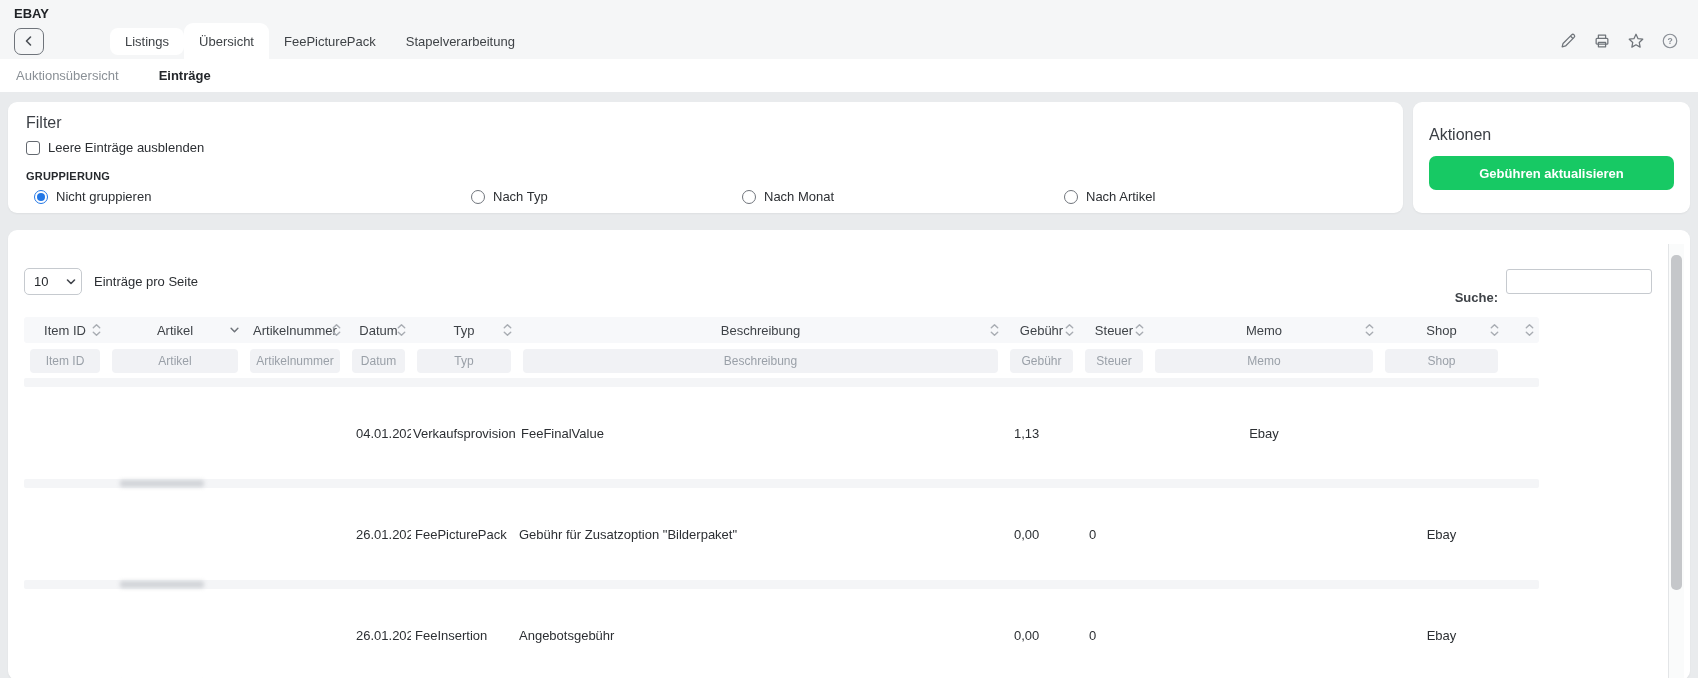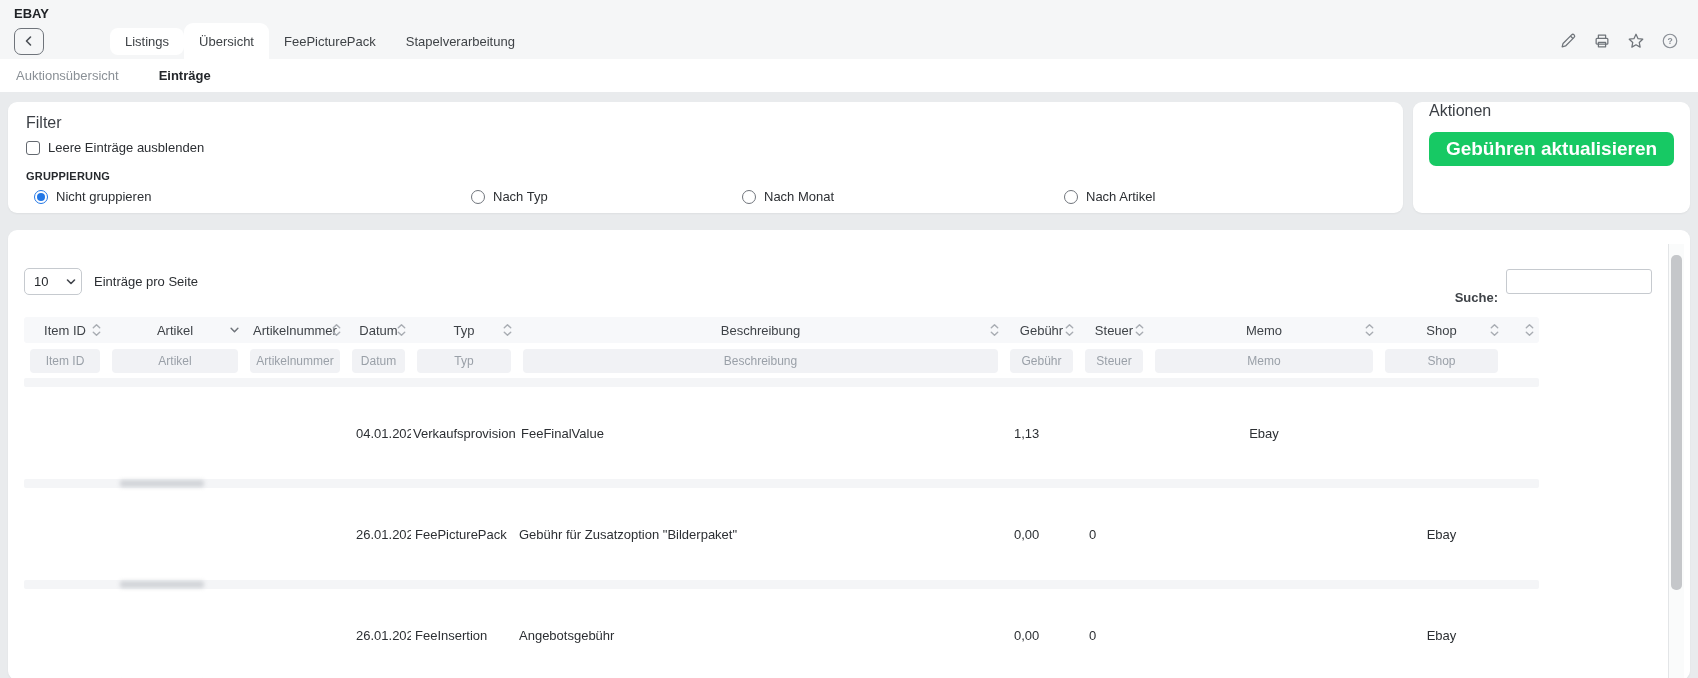--- a/index.html
+++ b/index.html
@@ -27,33 +27,33 @@
     align-items:center; justify-content:center; cursor:pointer; padding:0; }
   
   .subnav { background:#ffffff; padding:0 16px; height:33px; display:flex; align-items:center; gap:40px; }
   .subnav-item { color:#8a9096; cursor:pointer; }
   .subnav-item.active { color:#24272b; font-weight:700; }
   
   .content { padding:10px 8px 0; }
   .cards-row { display:flex; gap:10px; margin-bottom:17px; }
   .card { background:#fff; border-radius:9px; box-shadow:0 1px 2px rgba(0,0,0,.05); }
   .filter-card { width:1395px; height:111px; padding:12px 18px; }
-  .actions-card { flex:1; height:111px; padding:0 16px; }
+  .actions-card { flex:1; height:111px; padding:24px 16px; }
   .card h2 { margin:0; font-size:16px; font-weight:500; color:#3b3f45; }
   .checkbox-row { display:flex; align-items:center; gap:8px; margin-top:8px; cursor:pointer; }
   .checkbox { width:14px; height:14px; border:1.5px solid #63686f; border-radius:3px; background:#fff; flex:none; }
   .group-label { margin-top:15px; font-size:11px; font-weight:700; letter-spacing:.2px; color:#26292d; }
   .radios { display:grid; grid-template-columns:437px 271px 322px auto; margin-top:7px; padding-left:8px; }
   .radio-item { display:flex; align-items:center; gap:8px; cursor:pointer; }
   .radio { width:14px; height:14px; border:1.5px solid #70757c; border-radius:50%;
     position:relative; flex:none; }
   .radio.sel { border-color:var(--blue,#2277e6); }
   .radio.sel::after { content:''; position:absolute; inset:2px; border-radius:50%; background:var(--blue,#2277e6); }
   .green-btn { display:block; width:100%; height:34px; margin-top:12px; border:none; border-radius:7px;
-    background:var(--green,#17c964); color:#fff; font-weight:700; font-size:19px; cursor:pointer; font-family:inherit; }
+    background:var(--green,#17c964); color:#fff; font-weight:700; font-size:13px; cursor:pointer; font-family:inherit; }
   
   .table-card { height:450px; padding:14px 16px; position:relative; overflow:hidden; }
   .table-controls { display:flex; justify-content:space-between; align-items:center; margin:14px 0 12px; }
   .tc-left { display:flex; align-items:center; gap:12px; }
   .select-wrap { position:relative; display:inline-flex; }
   select { appearance:none; -webkit-appearance:none; width:58px; height:27px; border:1px solid #c6cacf;
     border-radius:5px; background:#fff; font:inherit; padding:0 18px 0 9px; color:#26292d; cursor:pointer; }
   .select-wrap .chev { position:absolute; right:6px; top:50%; transform:translateY(-50%); pointer-events:none; display:flex; }
   .tc-right { display:flex; align-items:center; gap:8px; margin-right:22px; }
   .tc-right label { font-weight:700; color:#3f4348;margin-top:32px; }

